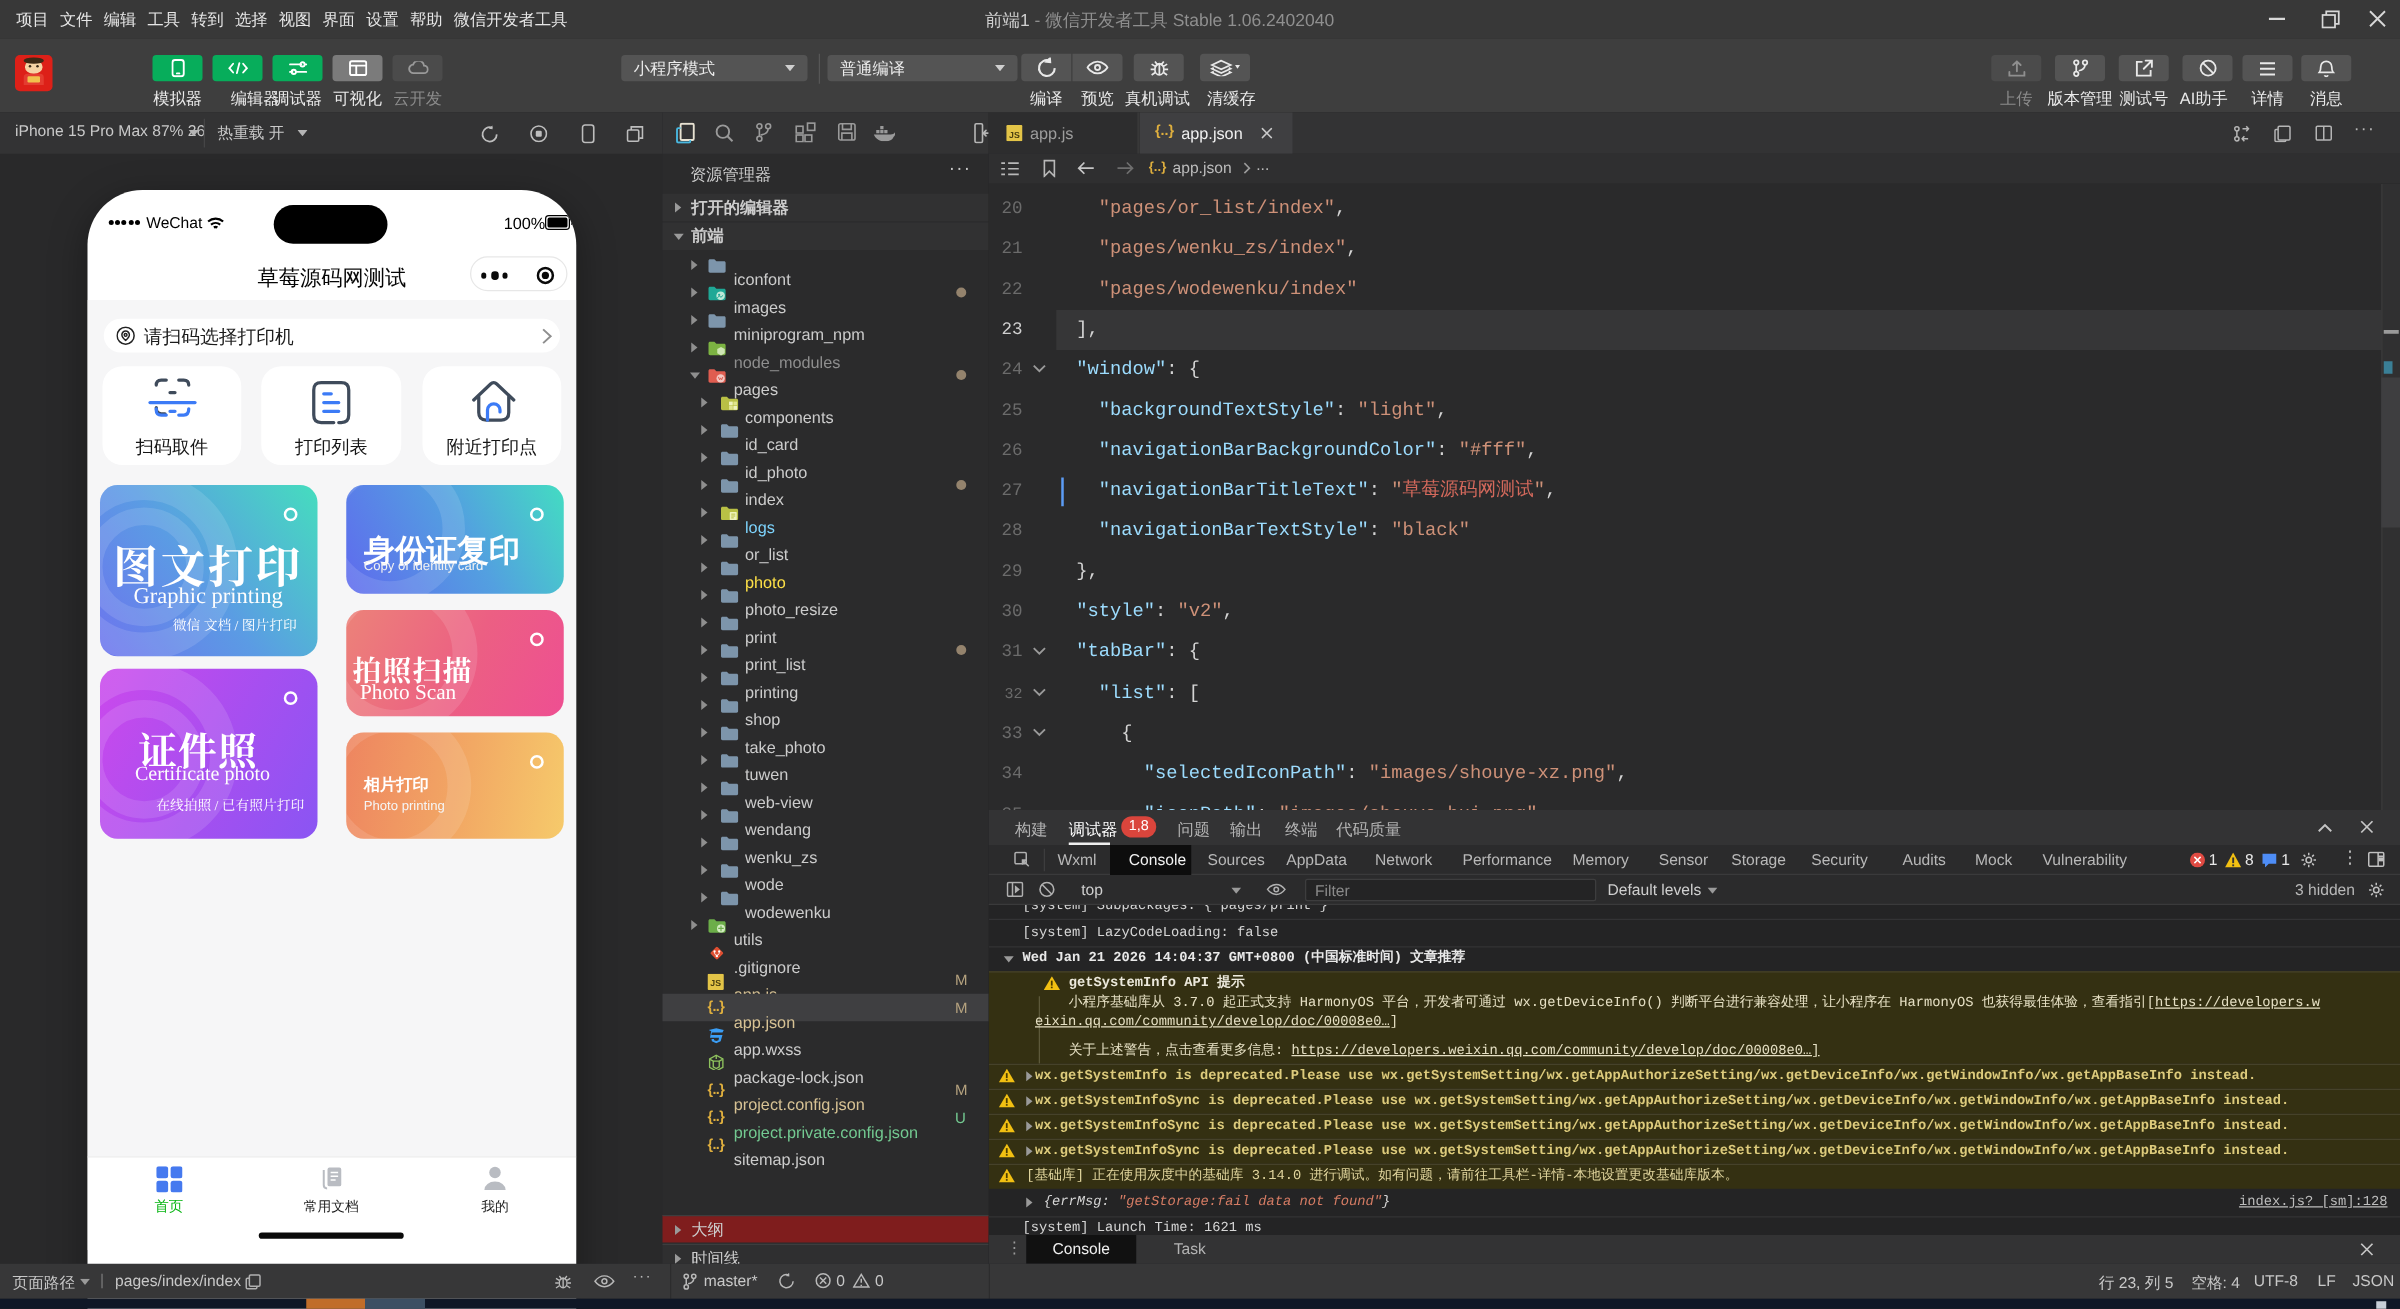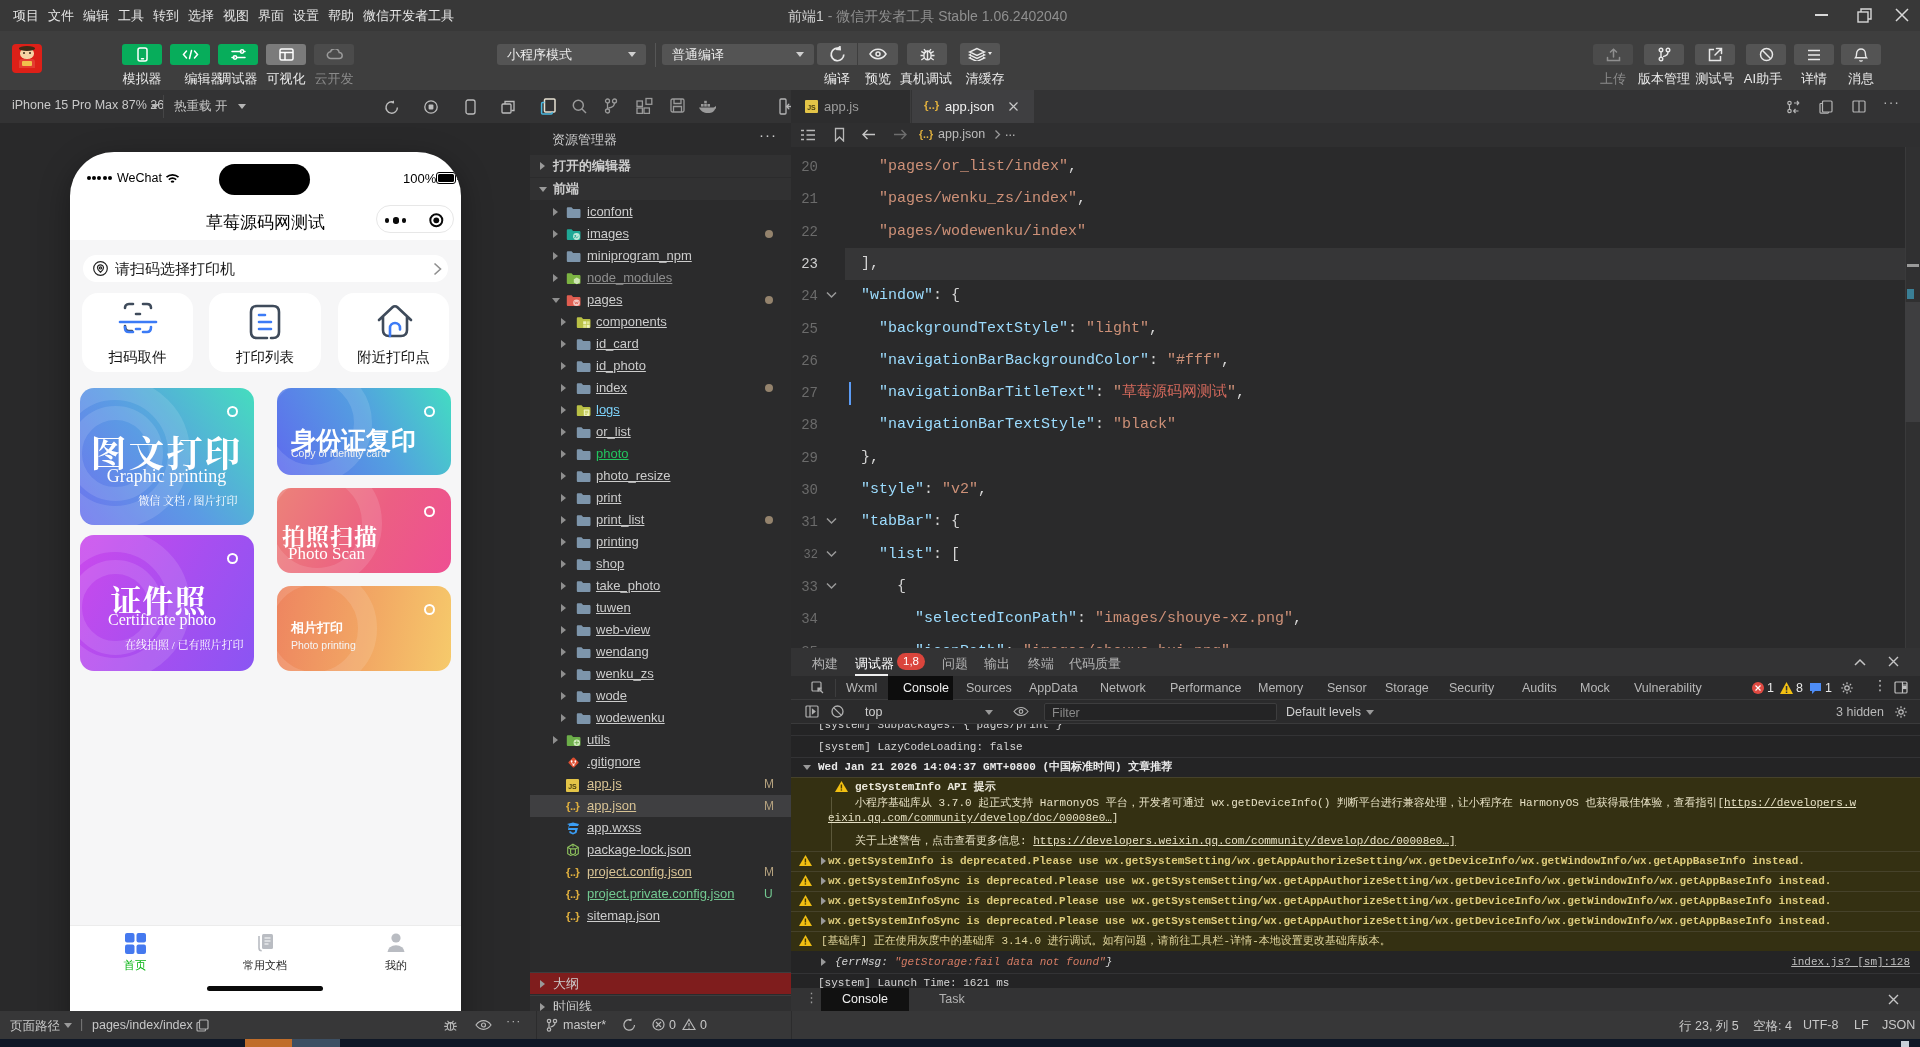--- a/index.html
+++ b/index.html
@@ -29,21 +29,21 @@
   #sidebar { position:absolute; left:530px; top:90px; width:261px; height:921px; background:#2b2b2c; }
   #iconstrip { position:absolute; left:0; top:0; width:261px; height:33px; background:#333334; }
   #editor { position:absolute; left:791px; top:90px; width:1129px; height:921px; background:#2a2a2b; }
   .tile { position:absolute; border-radius:14px; overflow:hidden; }
   .ring { position:absolute; border-radius:50%; border-style:solid; border-color:rgba(255,255,255,.12); }
   .dotc { position:absolute; right:16px; top:18px; width:11px; height:11px; border:2.5px solid #fff; border-radius:50%; }
   
   .sect { position:absolute; left:0; width:261px; height:22px; background:#313132; color:#cccccc;
     font-size:13px; font-weight:700; line-height:22px; }
   .row { position:absolute; left:0; width:261px; height:22px; color:#cccccc; font-size:13px; line-height:22px; white-space:nowrap; }
-  .row .lbl { position:absolute; top:0;text-decoration:underline; }
+  .row .lbl { position:absolute; top:12px; }
   .row .gitdot { position:absolute; left:235px; top:7px; width:8px; height:8px; border-radius:50%; background:#94836d; }
   .row .badge { position:absolute; left:234px; top:0; font-size:12px; }
   .fico { position:absolute; top:4.5px; width:15px; height:13px; }
   
   #statusbar { position:absolute; left:0; top:1011px; width:1920px; height:28px; background:#373738;
     color:#c8c8c8; font-size:12.5px; }
   #taskbar { position:absolute; left:0; top:1039px; width:1920px; height:8px; background:#0f1726; }
 </style>
 </head>
 <body>
@@ -499,21 +499,21 @@
         <svg class="fico" style="left:46px" viewBox="0 0 15 13">
           <use href="#fo" fill="#7d95ab"></use>
         </svg>
         <span class="lbl" style="left:66px;color:#cccccc">or_list</span>
       </div>
   <div class="row" style="top:353px">
         <span style="position:absolute;left:31px;top:7px;width:0;height:0;border-left:5px solid #8f8f8f;border-top:4px solid transparent;border-bottom:4px solid transparent"></span>
         <svg class="fico" style="left:46px" viewBox="0 0 15 13">
           <use href="#fo" fill="#7d95ab"></use>
         </svg>
-        <span class="lbl" style="left:66px;color:#22c55e">photo</span>
+        <span class="lbl" style="left:66px;color:#fde047">photo</span>
       </div>
   <div class="row" style="top:375px">
         <span style="position:absolute;left:31px;top:7px;width:0;height:0;border-left:5px solid #8f8f8f;border-top:4px solid transparent;border-bottom:4px solid transparent"></span>
         <svg class="fico" style="left:46px" viewBox="0 0 15 13">
           <use href="#fo" fill="#7d95ab"></use>
         </svg>
         <span class="lbl" style="left:66px;color:#cccccc">photo_resize</span>
       </div>
   <div class="row" style="top:397px">
         <span style="position:absolute;left:31px;top:7px;width:0;height:0;border-left:5px solid #8f8f8f;border-top:4px solid transparent;border-bottom:4px solid transparent"></span>

